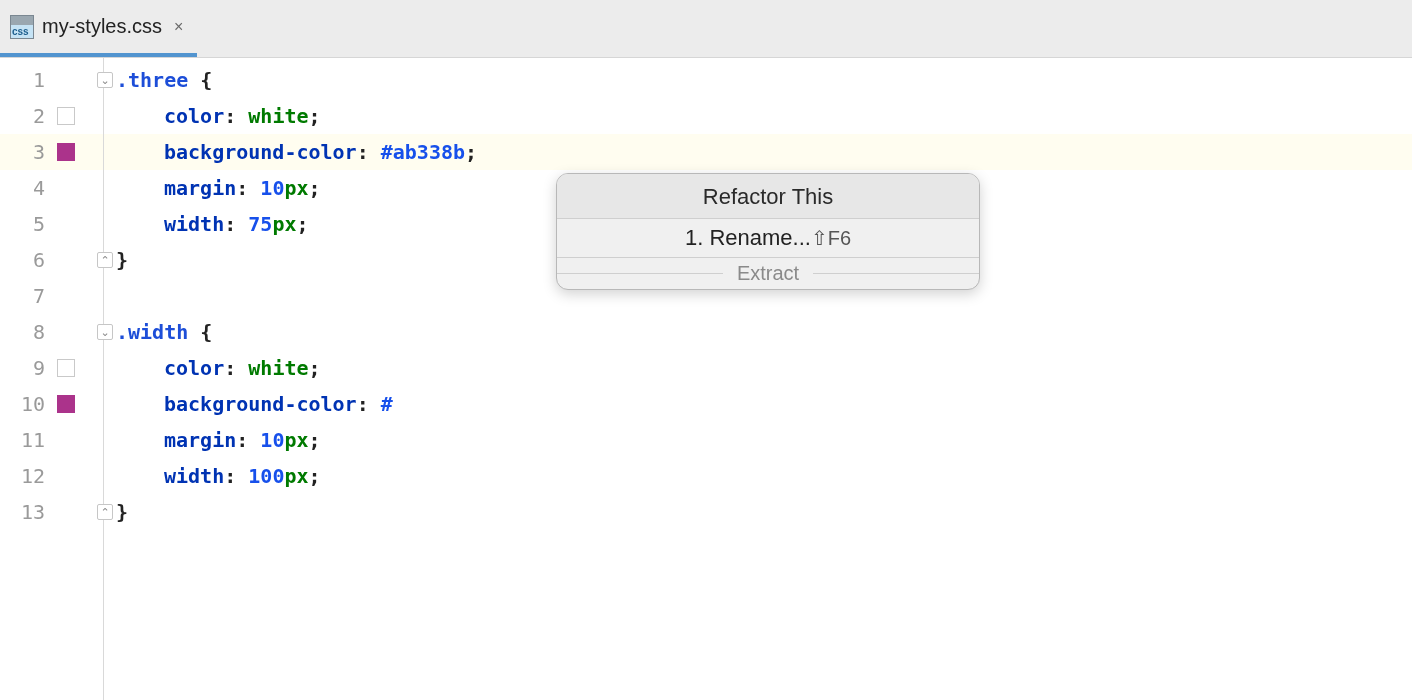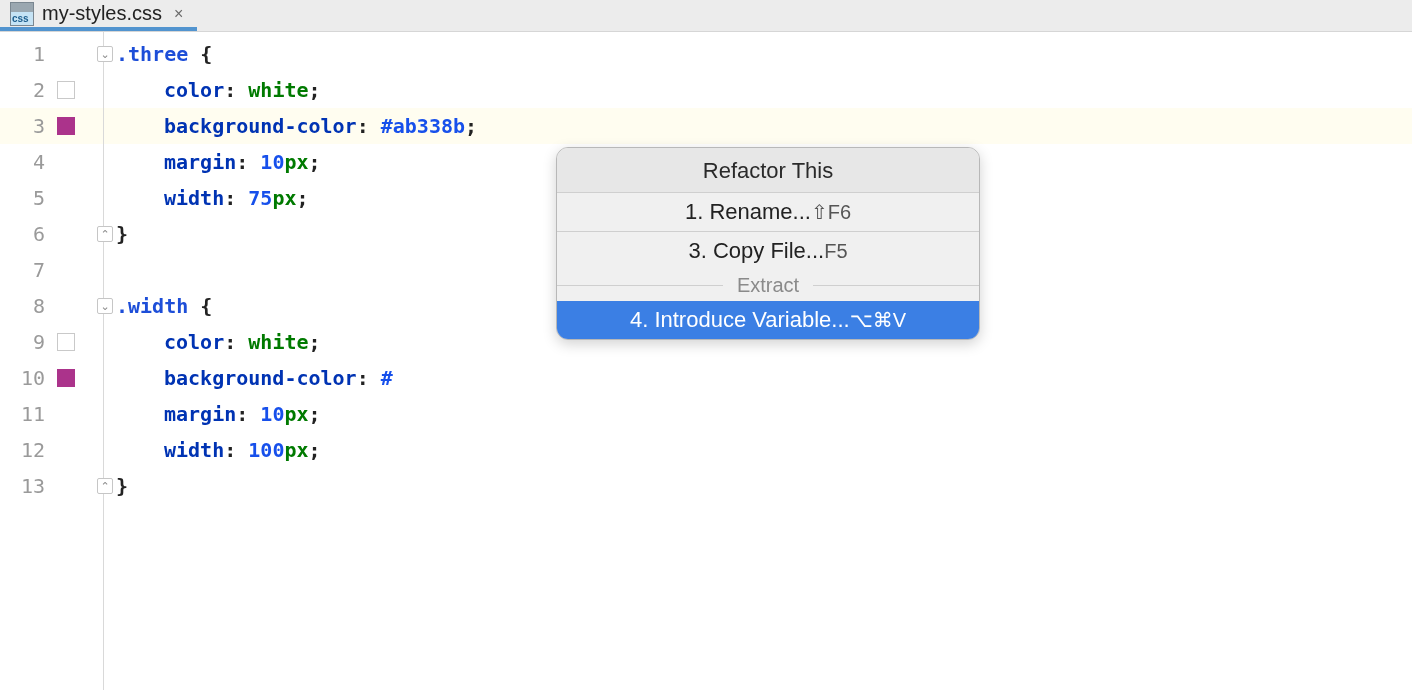--- a/index.html
+++ b/index.html
@@ -7,21 +7,21 @@
     width: 1412px;
     height: 700px;
     font-family: "Menlo", "Consolas", monospace;
     font-size: 20px;
     background: #ffffff;
     overflow: hidden;
   }
 
   
   .tabbar {
-    height: 32px;
+    height: 58px;
     background: #ececec;
     border-bottom: 1px solid #d6d6d6;
     display: flex;
     align-items: flex-start;
   }
   .tab {
     display: flex;
     align-items: center;
     gap: 8px;
     padding: 0 10px;
@@ -268,29 +268,21 @@
     <div class="cline indent1"><span class="t-punc">}</span></div>
 
     <div class="menu">
       <div class="menu-title">Refactor This</div>
       <div class="menu-sep"></div>
       <div class="menu-item">
         <span>1. Rename...</span>
         <span class="menu-shortcut">⇧F6</span>
       </div>
       <div class="menu-sep"></div>
-      <div class="menu-item">
-        <span>3. Copy File...</span>
-        <span class="menu-shortcut">F5</span>
-      </div>
       <div class="menu-section">
         <span class="line"></span>
         <span class="label">Extract</span>
         <span class="line"></span>
       </div>
-      <div class="menu-item selected">
-        <span>4. Introduce Variable...</span>
-        <span class="menu-shortcut">⌥⌘V</span>
-      </div>
     </div>
 
   </div>
 </div>
 
 </body></html>

